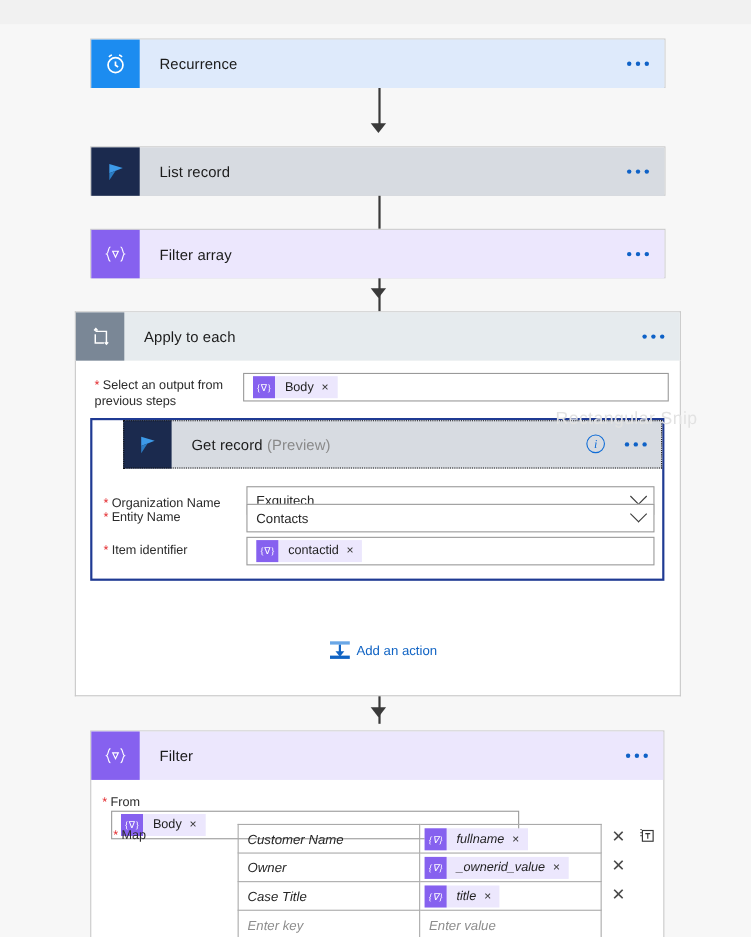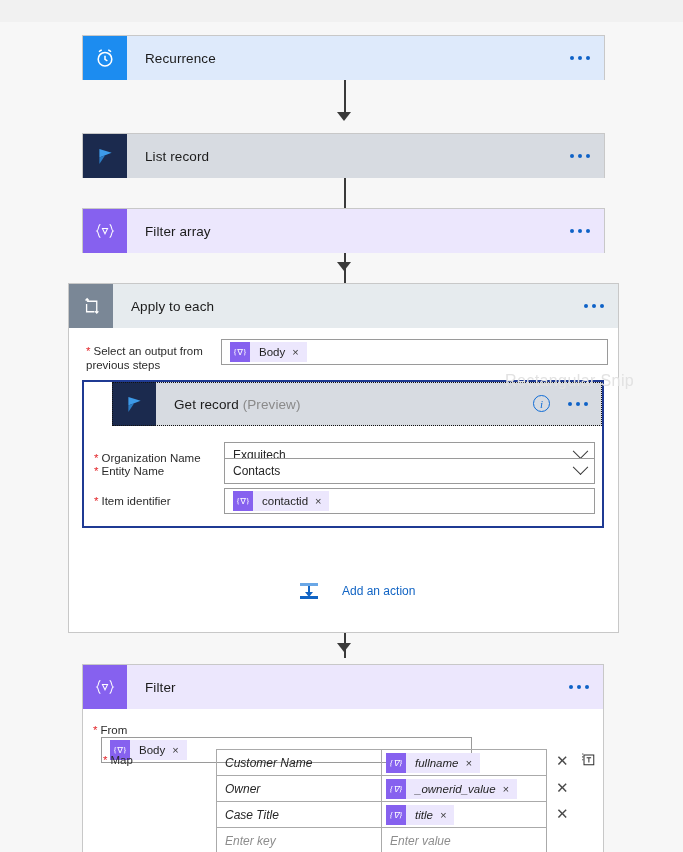--- a/index.html
+++ b/index.html
@@ -57,21 +57,21 @@
   .chip .ctxt { padding:0 7px 0 9px; font-size:11.5px; color:#1f1f1f; }
   .chip .cx { padding-right:8px; font-size:11px; color:#3a3a3a; cursor:pointer; }
 
   
   .loopbody { position:absolute; border:1px solid #c8c8c8; border-top:none; background:#fff; }
 
   
   .innercard { position:absolute; border:2px solid #1f3a93; background:#fff; }
   .dotsel { position:absolute; inset:0; border:1px dotted #111; pointer-events:none; }
 
-  .addaction { position:absolute; display:flex; align-items:center; gap:24px; color:#1164c4; font-size:12px; cursor:pointer; }
+  .addaction { position:absolute; display:flex; align-items:center; gap:6px; color:#1164c4; font-size:12px; cursor:pointer; }
   .addicon { width:18px; height:18px; position:relative; }
   .addicon .bar { position:absolute; left:0; width:18px; height:3px; background:#1164c4; }
   .addicon .top { top:1px; background:#6aa7e6; }
   .addicon .bot { bottom:1px; }
   .addicon .stem { position:absolute; left:8px; top:4px; width:2px; height:9px; background:#1164c4; }
   .addicon .ah { position:absolute; left:5px; top:10px; width:0;height:0;
                  border-left:4px solid transparent;border-right:4px solid transparent;border-top:5px solid #1164c4; }
 
   
   .maptable { position:absolute; border-collapse:collapse; }

